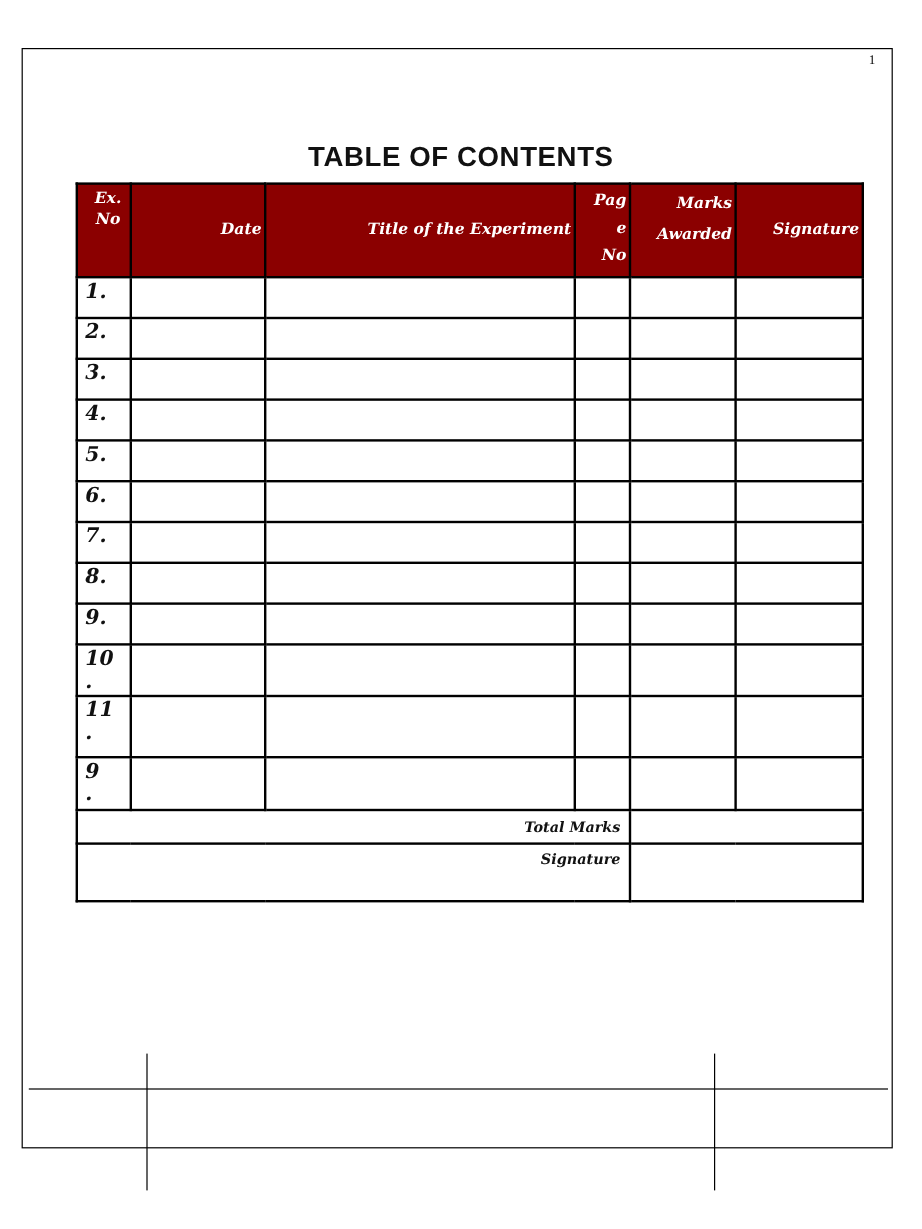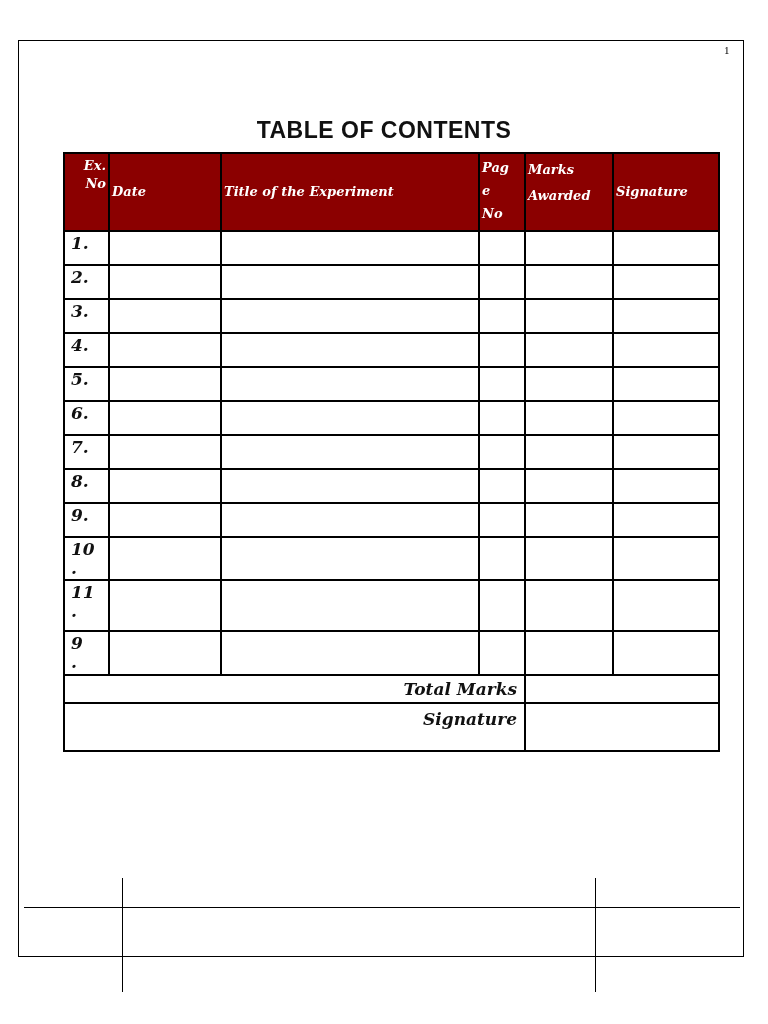--- a/index.html
+++ b/index.html
@@ -34,35 +34,35 @@
     border-collapse: collapse; table-layout: fixed;
   }
   .toc th, .toc td { border: 2px solid #000; }
   .toc thead tr { height: 78px; }
   .toc th {
     background: var(--header-bg, #8B0000);
     color: var(--header-text, #ffffff);
     font-style: italic; font-weight: bold;
     font-size: 13px;
     white-space: pre-line;
-    vertical-align: middle; text-align: left;
+    vertical-align: middle; text-align: right;
     padding: 3px 2px; line-height: 1.35;
   }
-  th.c-exno  { text-align: right; vertical-align: top; padding-left: 9px; }
+  th.c-exno  { text-align: center; vertical-align: top; padding-left: 9px; }
   th.c-page  { vertical-align: top; line-height: 1.75; }
   th.c-marks { vertical-align: top; line-height: 2.0; }
   td.num {
     font-weight: bold; font-style: italic; font-size: 17px;
     vertical-align: top; padding: 2px 2px 2px 6px;
     white-space: pre-line; line-height: 1.1; color: #111;
   }
   td.blank { background: #fff; }
   td.sum-label {
     text-align: right; font-weight: bold; font-style: italic;
-    font-size: 17px; padding-right: 7px;
+    font-size: 12px; padding-right: 7px;
     white-space: pre-wrap; vertical-align: middle; color: #111;
   }
   tr.sum-last td.sum-label { vertical-align: top; padding-top: 5px; }
   td.sum-value { background: #fff; }
   .hline { position: absolute; background: #000; height: 1px; }
   .vline { position: absolute; background: #000; width: 1px; }
 </style>
 </head>
 <body>
 

